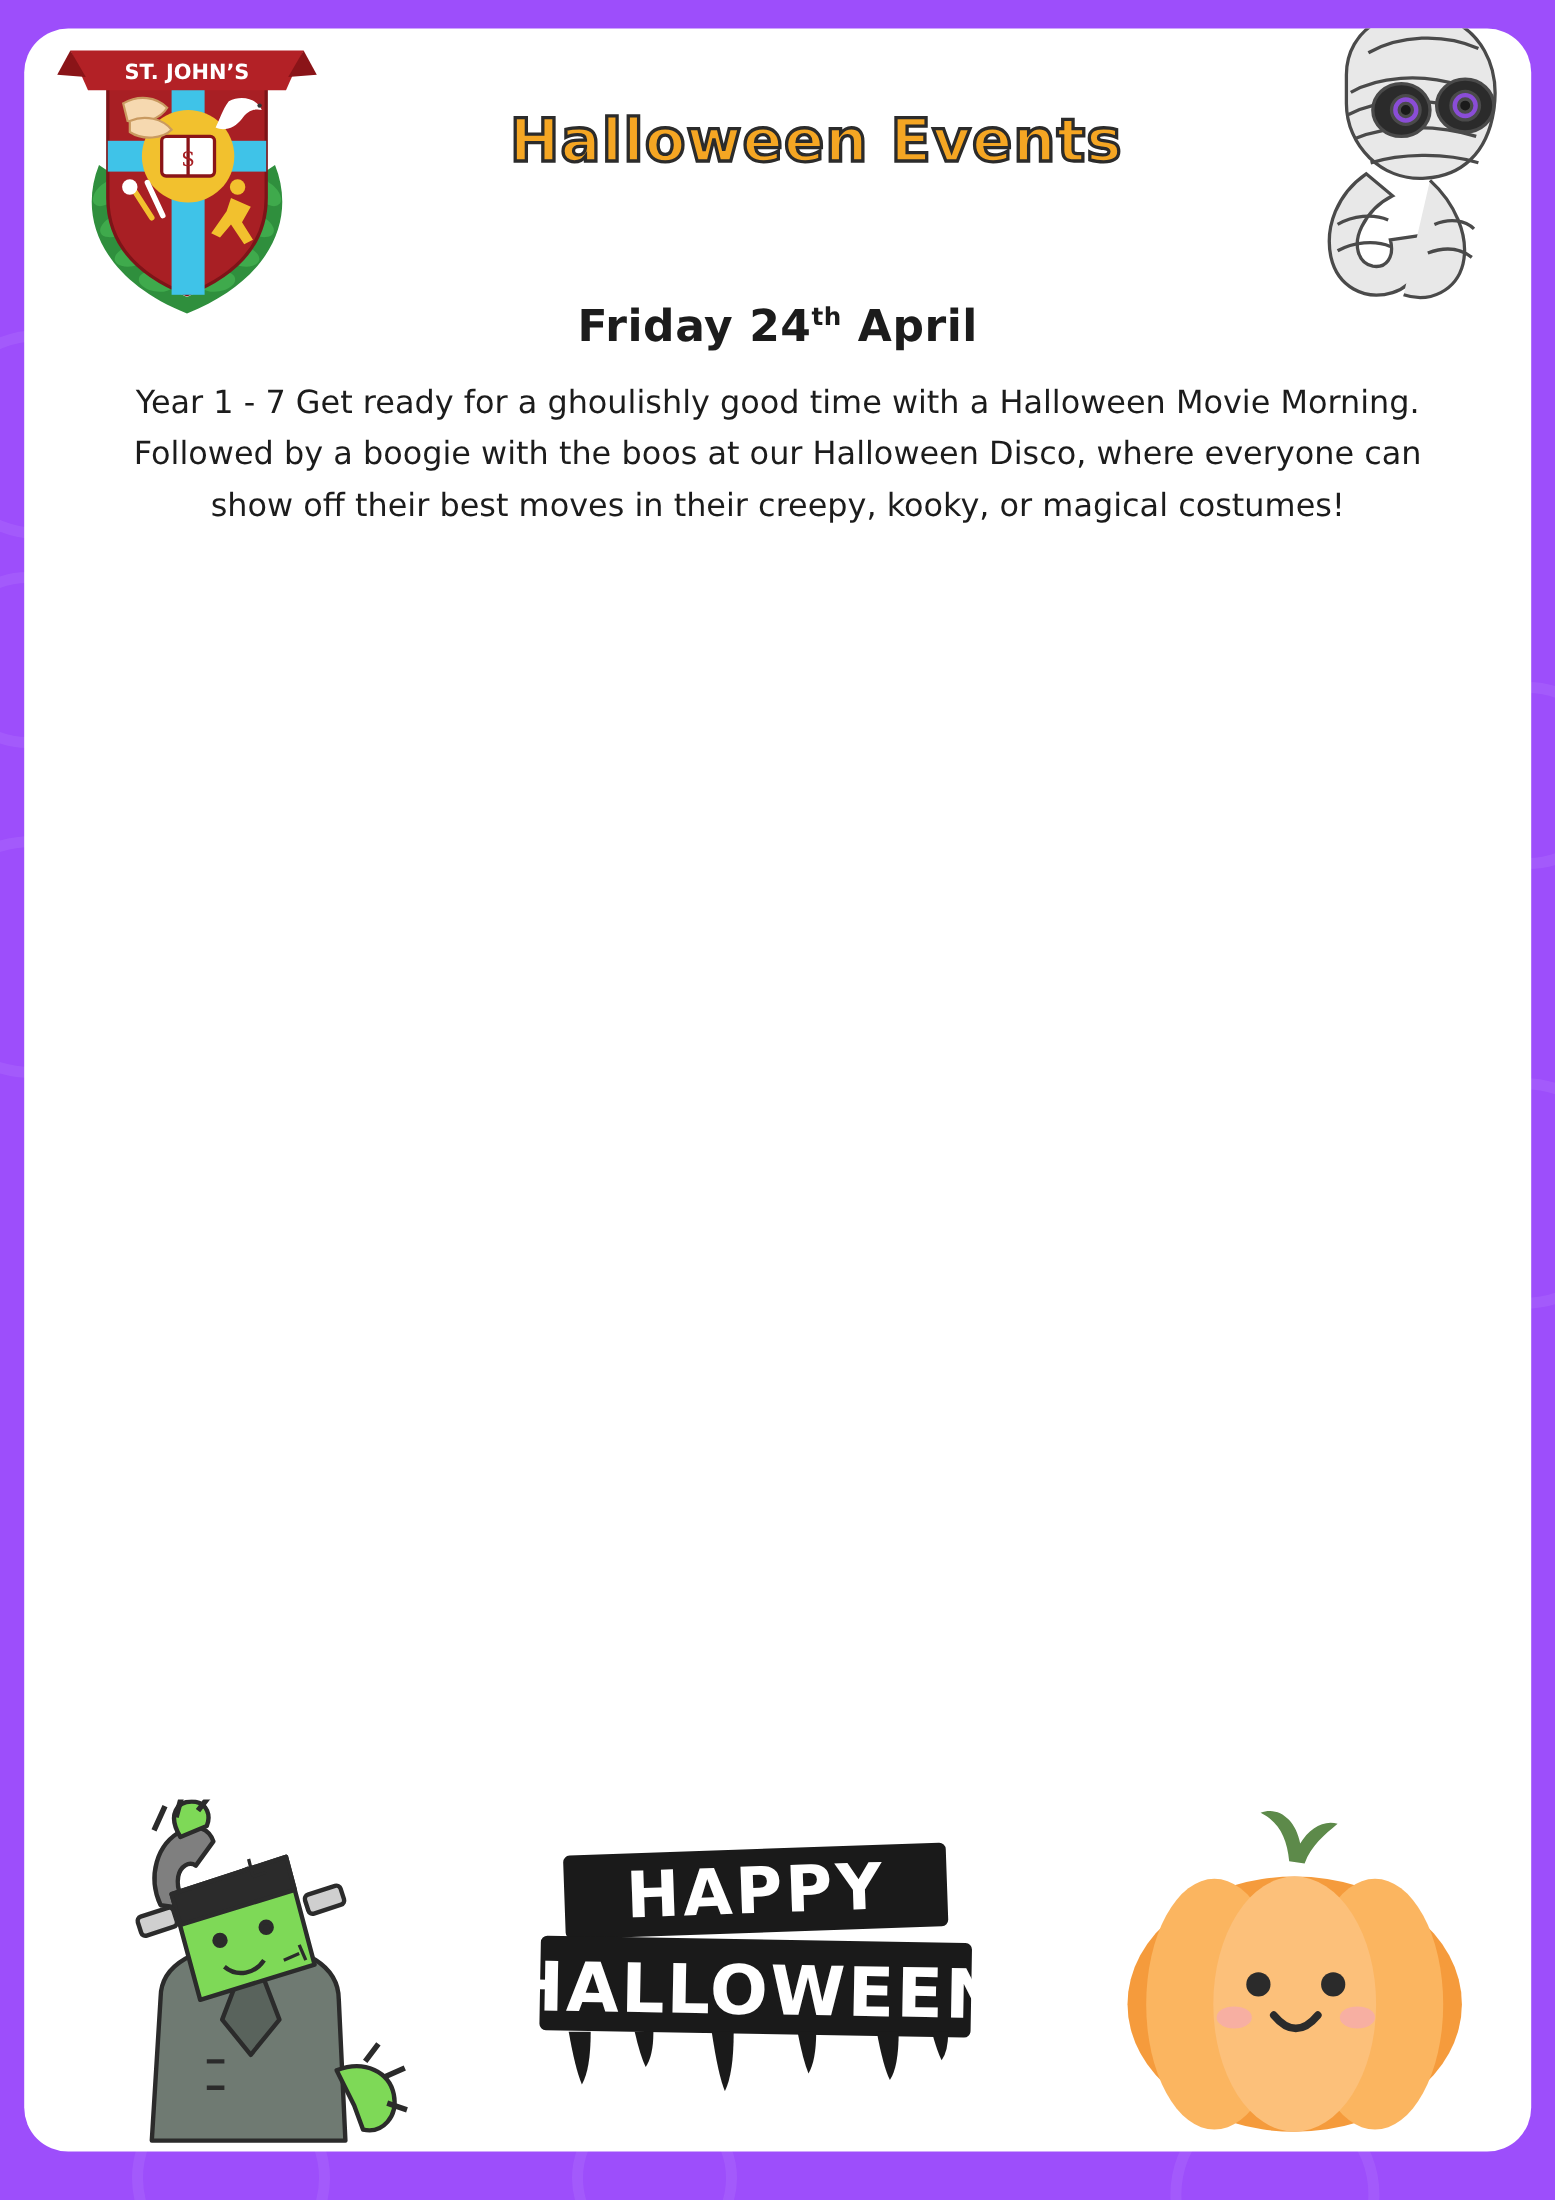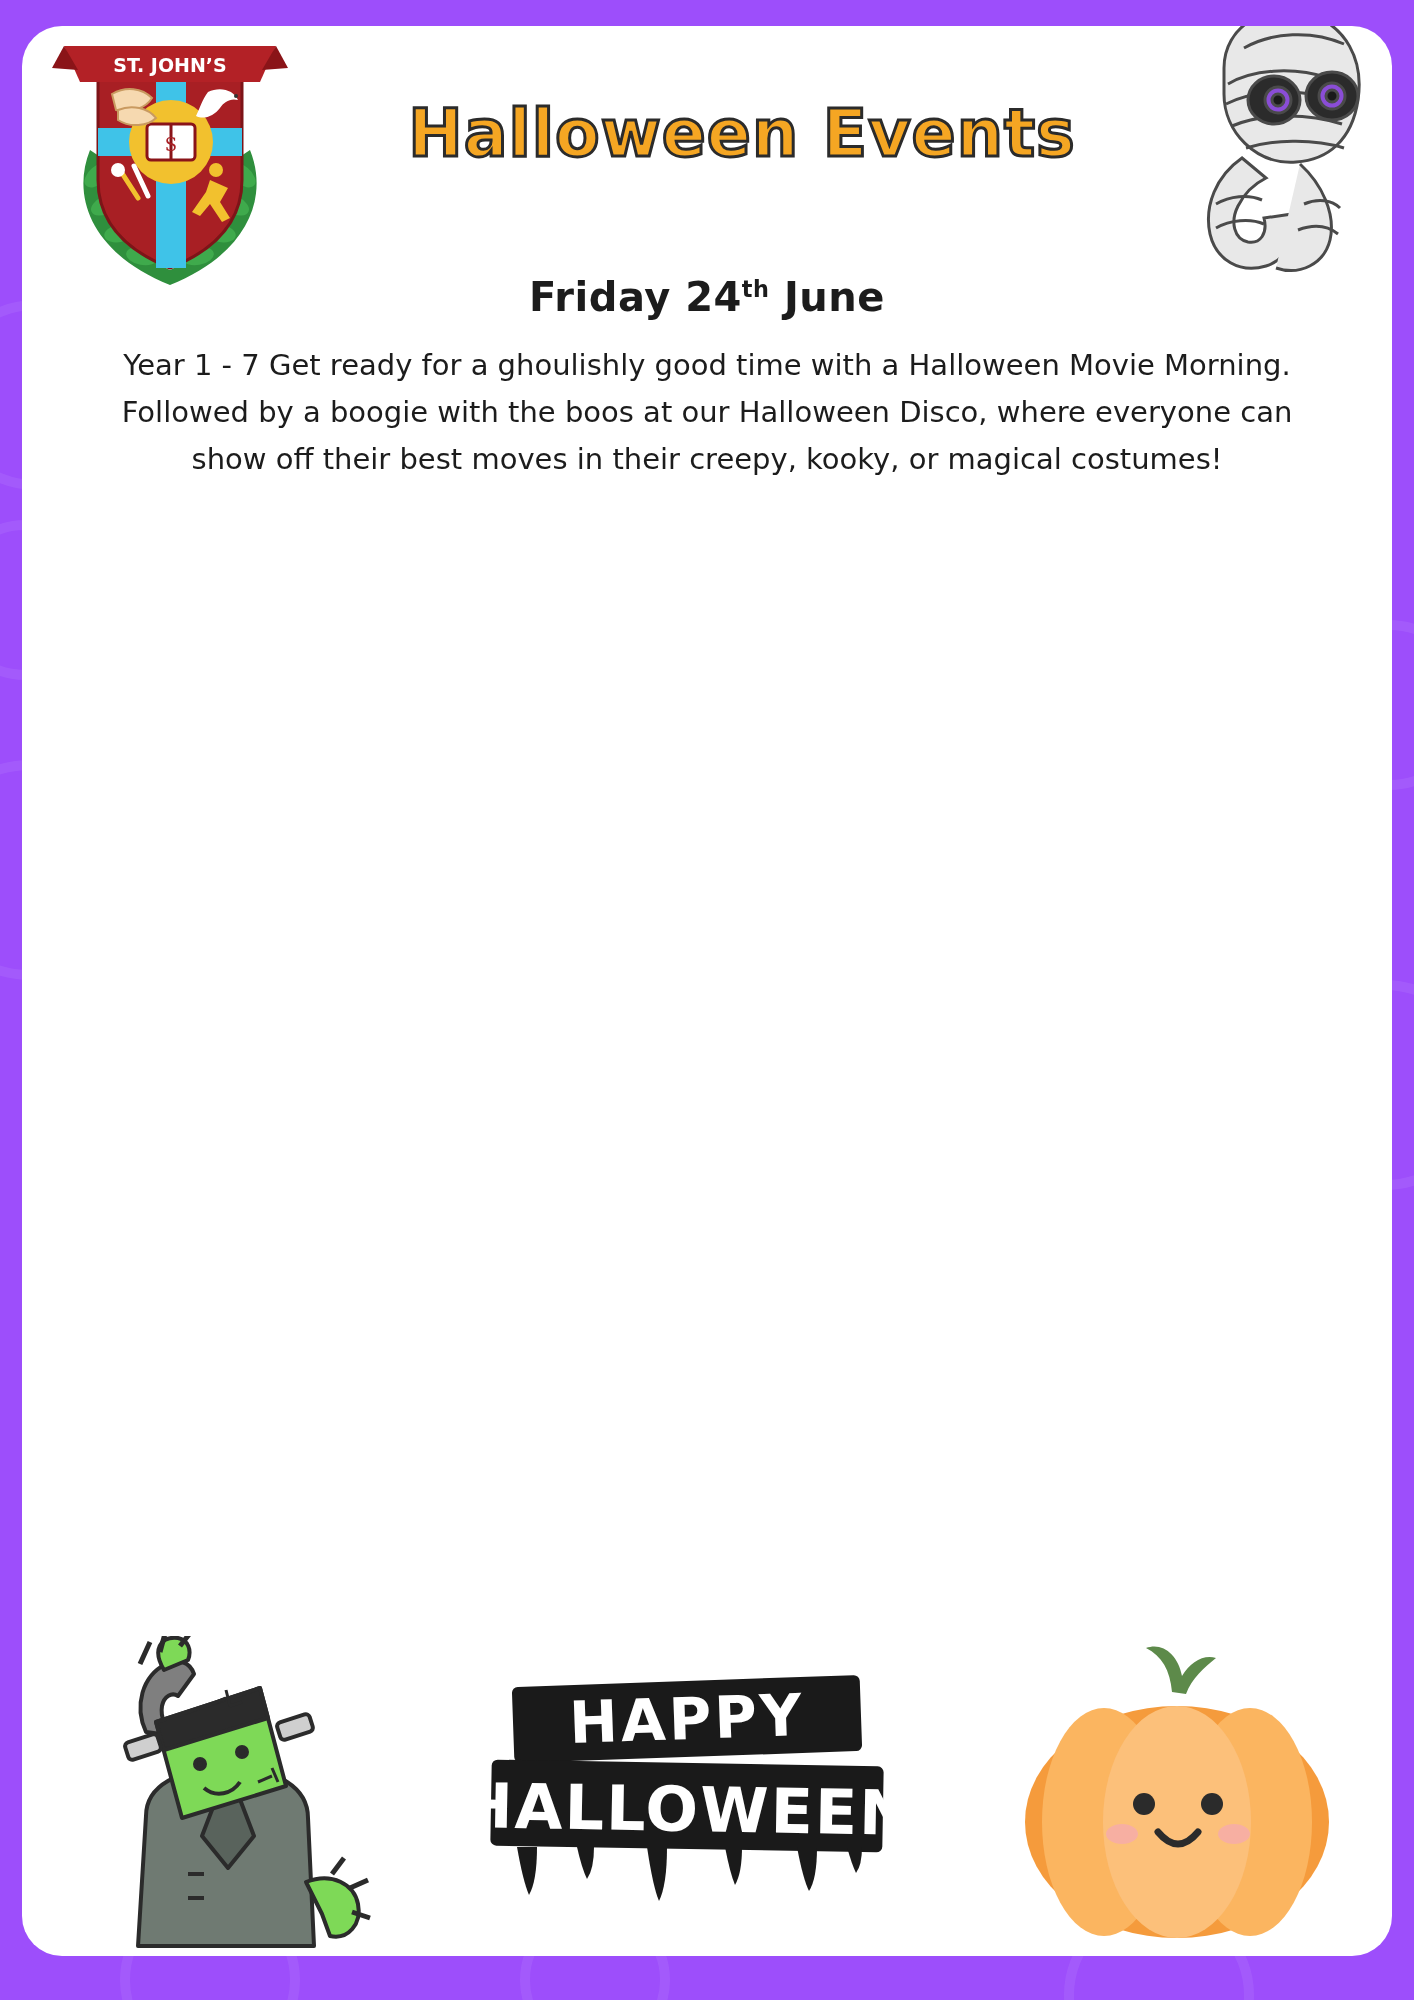--- a/index.html
+++ b/index.html
@@ -60,21 +60,21 @@
 
   
   .title {
     position: absolute;
     left: 270px;
     top: 70px;
     width: 900px;
     text-align: center;
     font-family: "DejaVu Sans", sans-serif;
     font-weight: bold;
-    font-size: 65px;
+    font-size: 54px;
     letter-spacing: 1px;
     color: #f5a623;
     -webkit-text-stroke: 3px #2b2b2b;
     text-shadow: 0 0 0 #000;
   }
 
   
   .mummy {
     position: absolute;
     right: -10px;
@@ -216,21 +216,21 @@
         <path d="M110 150 C84 168 72 198 78 226 C84 252 108 266 134 258 C156 251 166 228 160 206 L132 210 C136 226 128 236 116 234 C102 231 98 214 106 198 C112 186 122 176 134 170 Z" fill="#e8e8e8"></path>
         <path d="M168 156 C190 176 204 206 198 232 C192 256 168 268 144 260" fill="#e8e8e8"></path>
         <path d="M84 196 C98 188 116 186 130 192" fill="none"></path>
         <path d="M84 220 C98 212 118 210 132 216" fill="none"></path>
         <path d="M172 196 C186 190 200 192 208 200" fill="none"></path>
         <path d="M166 222 C182 216 196 218 206 226" fill="none"></path>
       </g>
     </svg>
 
     <div class="content">
-      <div class="subhead"><span>Friday 24</span><sup>th</sup><span> June</span></div>
+      <div class="subhead"><span>Friday 24</span><sup>th</sup><span> April</span></div>
 
       <p class="para">Year 1 - 7 Get ready for a ghoulishly good time with a Halloween Movie Morning. Followed by a boogie with the boos at our Halloween Disco, where everyone can show off their best moves in their creepy, kooky, or magical costumes!</p>
 
       <div class="gap"></div>
 
 
       <div class="gap"></div>
 
 
       <div class="gap"></div>

